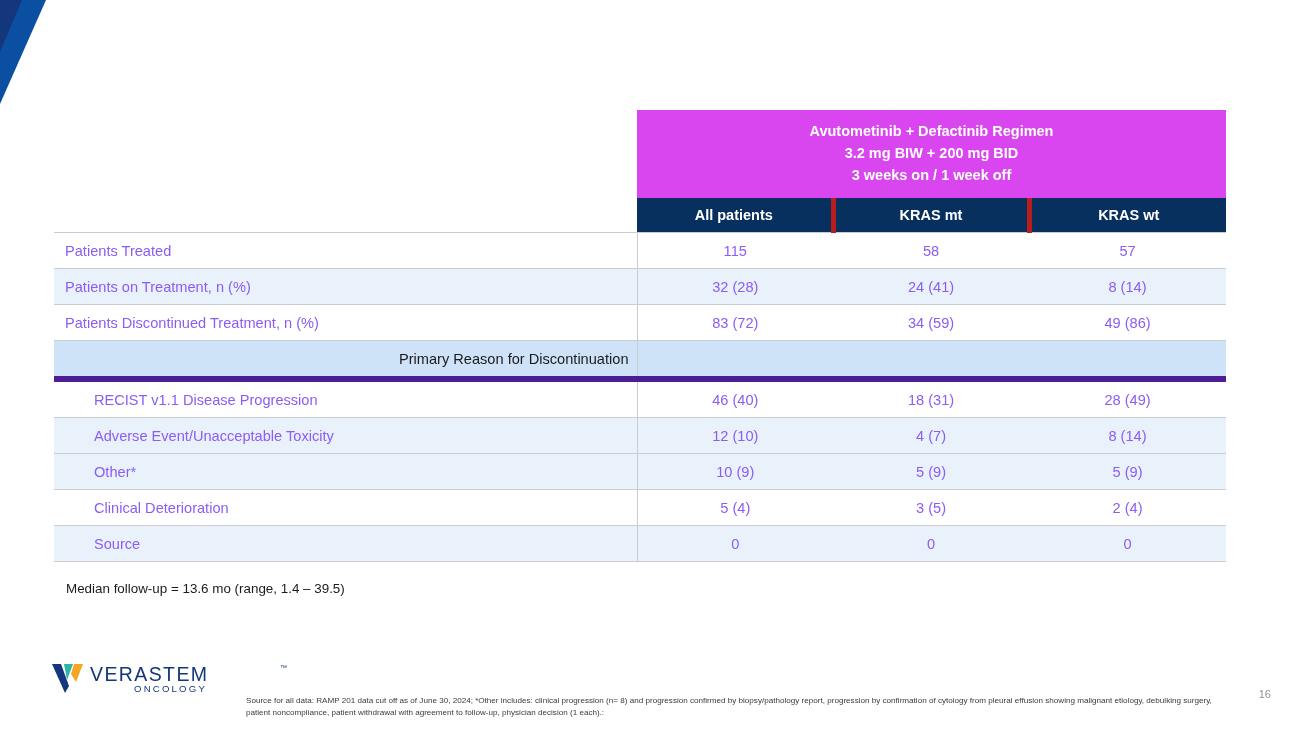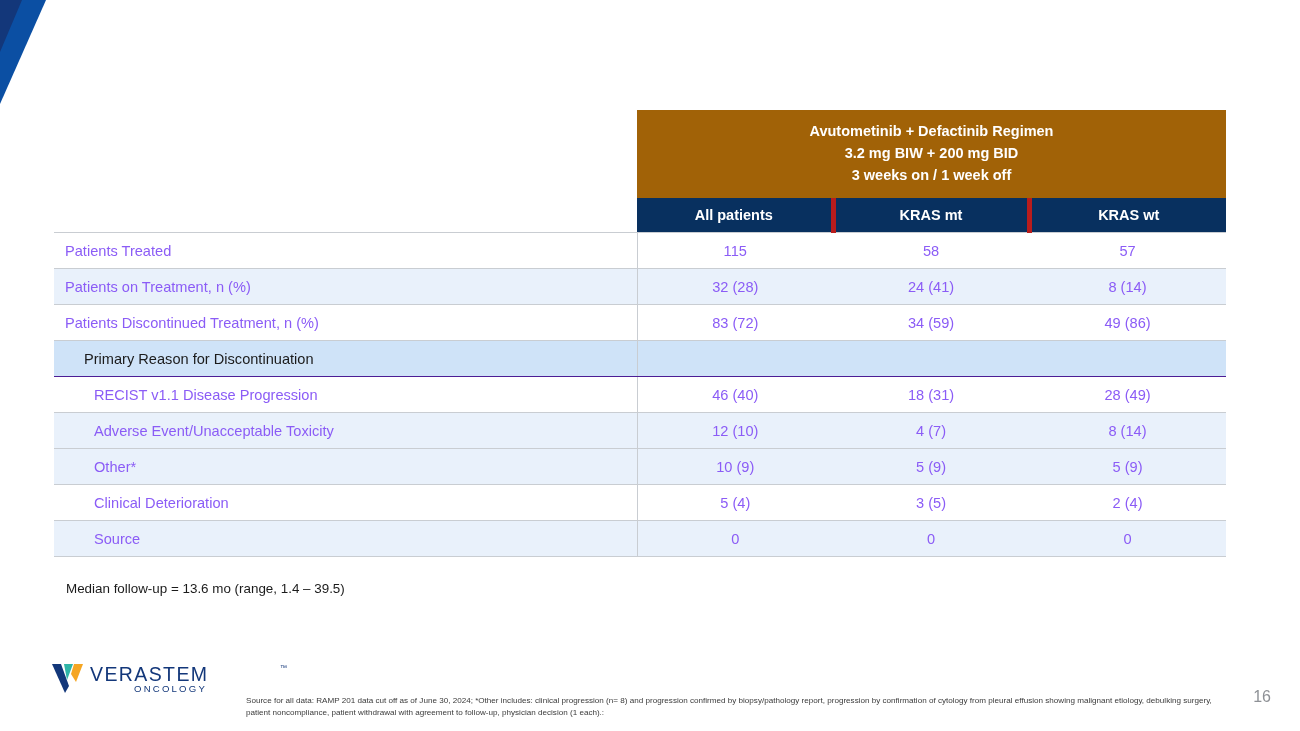--- a/index.html
+++ b/index.html
@@ -53,21 +53,21 @@
     border-collapse: collapse;
     width: 1172px;
     table-layout: fixed;
   }
   table.data col.c0 { width: 583px; }
   table.data col.c1 { width: 196px; }
   table.data col.c2 { width: 196px; }
   table.data col.c3 { width: 197px; }
 
   .regimen-head {
-    background: #a16207;
+    background: #d946ef;
     color: #ffffff;
     font-size: 14.5px;
     font-weight: bold;
     text-align: center;
     line-height: 1.5;
     padding: 11px 6px 12px 6px;
     border: none;
   }
   .regimen-head .ln { display: block; }
 
@@ -94,21 +94,21 @@
     text-align: left;
     padding-left: 11px;
     border-right: 1px solid #c9cdd2;
   }
   tbody td.val {
     text-align: center;
   }
   tbody tr.alt td { background: #e9f1fb; }
   tbody tr.section td { background: #cfe3f8; }
   tbody tr.section td.label { font-size: 14.6px; color: #1b1b1b; }
-  tbody tr.section td { border-bottom: 1px solid #4c1d95; }
+  tbody tr.section td { border-bottom: 6px solid #4c1d95; text-align: right; }
 
   .indent1 { padding-left: 30px !important; }
   .indent2 { padding-left: 40px !important; }
 
   tbody tr:first-child td { border-top: 1px solid #c9cdd2; }
 
   .footnote-median {
     position: absolute;
     left: 66px;
     top: 581px;
@@ -158,21 +158,21 @@
     font-size: 8.1px;
     line-height: 1.45;
     color: #3a3a3a;
     margin-top: 19px;
   }
 
   .page-number {
     position: absolute;
     right: 29px;
     top: 688px;
-    font-size: 16px;
+    font-size: 11px;
     color: #8e9196;
   }
 </style>
 </head>
 <body>
 
 <div class="slide">
 
   <div class="corner-accent">
     <svg width="46" height="104" viewBox="0 0 46 104">

